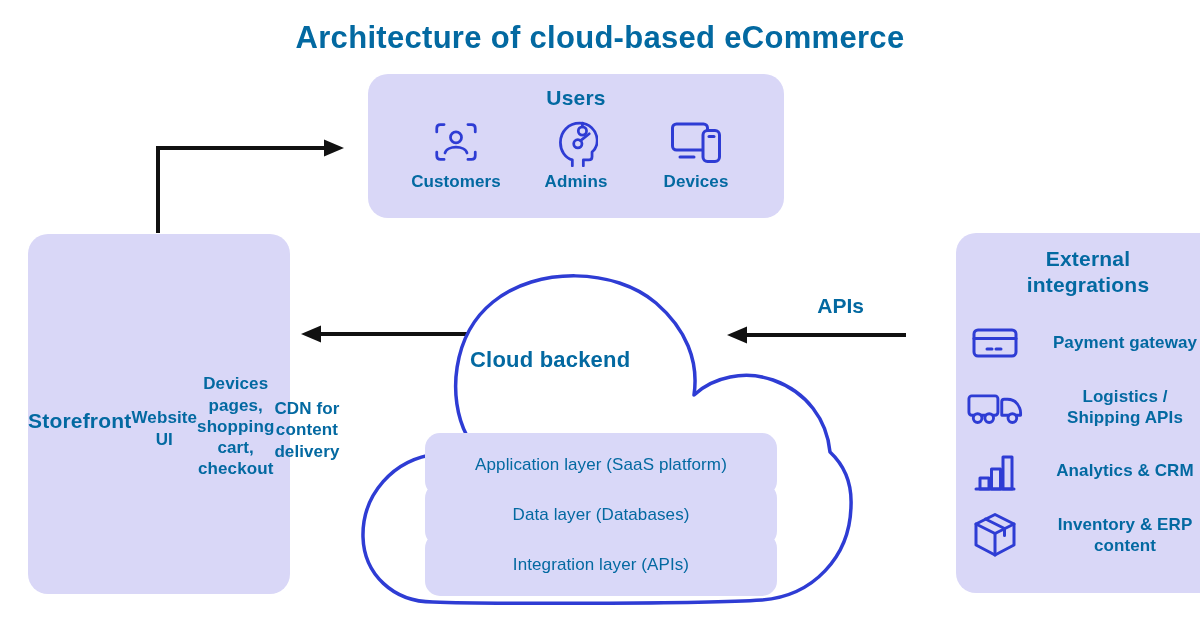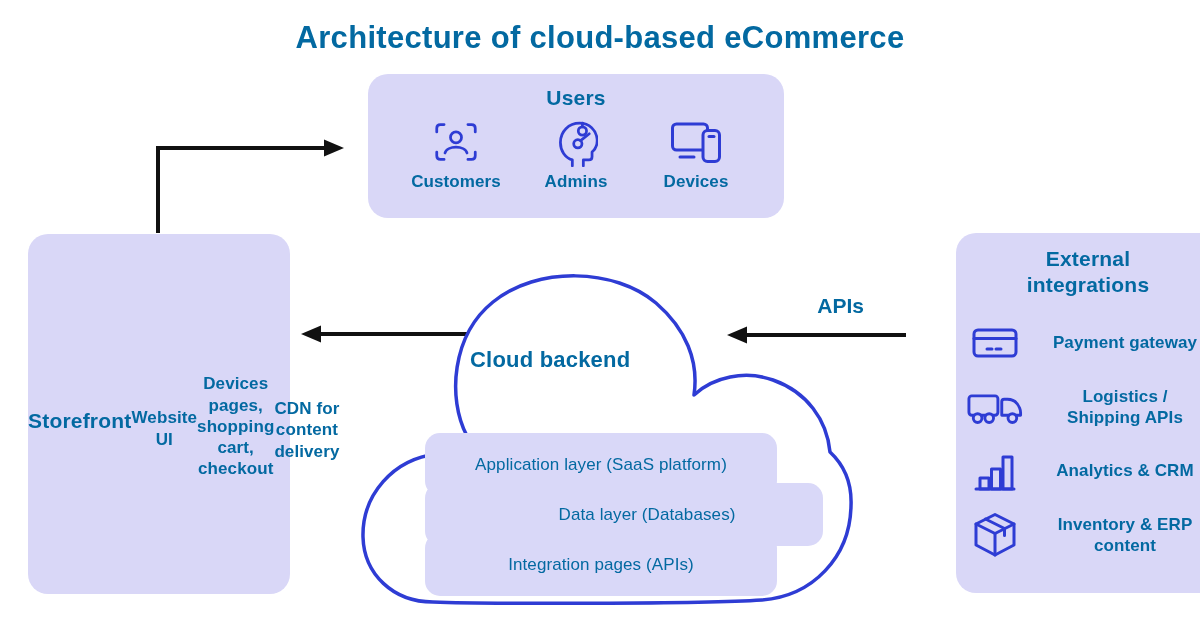--- a/index.html
+++ b/index.html
@@ -46,21 +46,21 @@
   
   .cloud-title{
     position:absolute; left:470px; top:347px; width:236px; text-align:left;
     font-size:22px; font-weight:600; letter-spacing:.2px; z-index:2;
   }
   .layer-pill{
     position:absolute; left:425px; width:352px; height:63px; border-radius:15px;
     background:#d9d8f8; z-index:2; display:flex; align-items:center; justify-content:center;
     font-size:17px; font-weight:500; letter-spacing:.1px;
   }
-  .layer-0{top:433px;} .layer-1{top:483px;padding-left:46px;} .layer-2{top:533px;}
+  .layer-0{top:433px;} .layer-1{top:483px;} .layer-2{top:533px;}
 
   .apis-label{
     position:absolute; left:760px; top:294px; width:104px; text-align:right;
     font-size:21px; font-weight:700; z-index:2;
   }
 
   .blue-icon{color:#2e3cd4; display:block;}
 </style>
 </head>
 <body>
@@ -238,17 +238,17 @@
           <span>content</span>
         </div>
       </div>
 
     </div>
   </section>
 
   <div class="cloud-title">Cloud backend</div>
   <div class="layer-pill layer-0">Application layer (SaaS platform)</div>
   <div class="layer-pill layer-1">Data layer (Databases)</div>
-  <div class="layer-pill layer-2">Integration pages (APIs)</div>
+  <div class="layer-pill layer-2">Integration layer (APIs)</div>
 
   <div class="apis-label">APIs</div>
 
 </div>
 
 </body></html>

